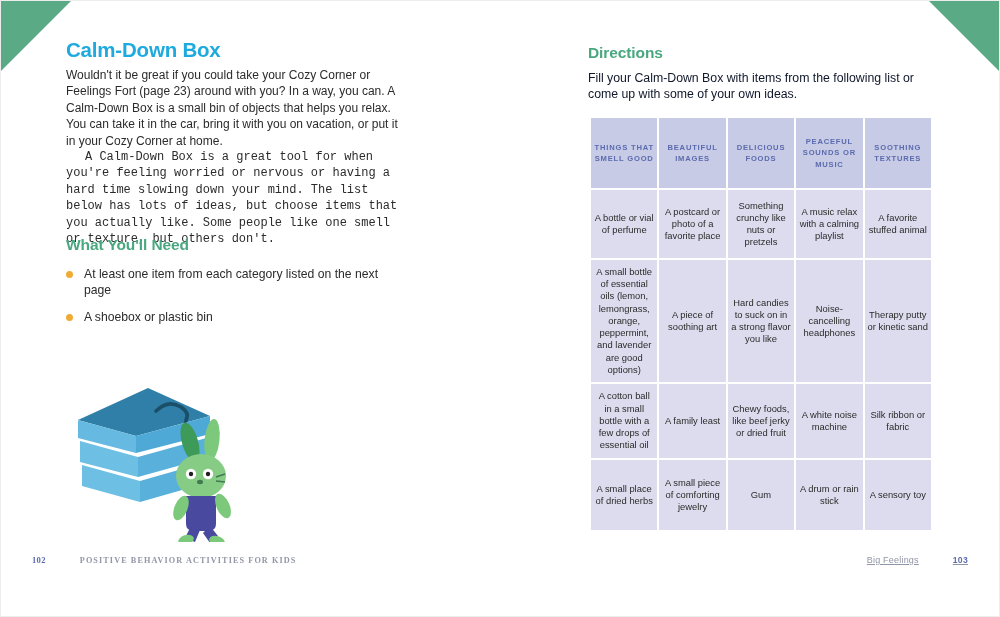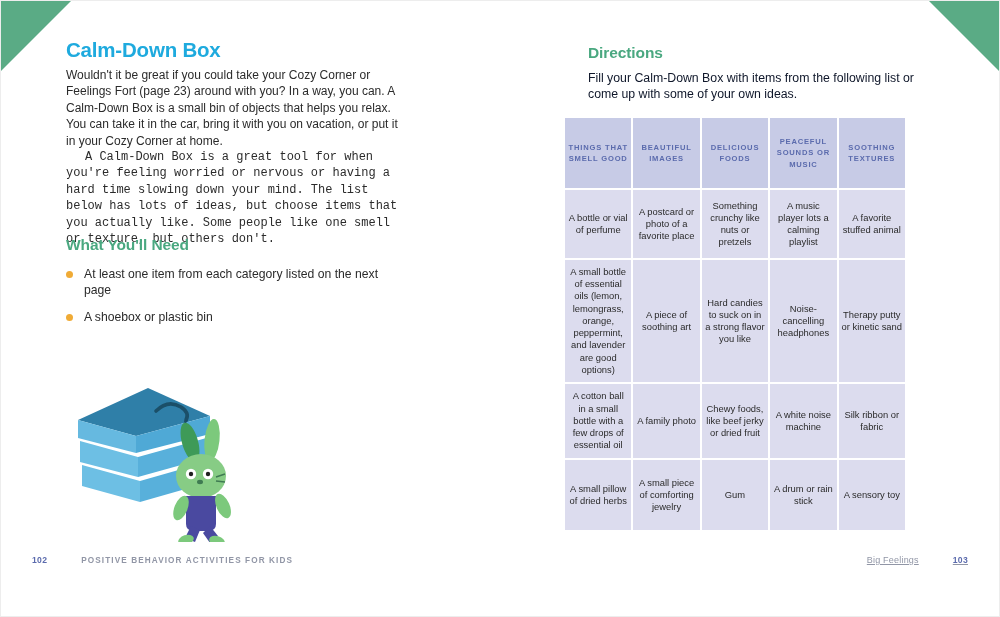--- a/index.html
+++ b/index.html
@@ -136,21 +136,21 @@
     width: 350px;
     font-size: 12.3px;
     line-height: 16.3px;
     color: #0f172a;
   }
   .directions-copy p { margin: 0; }
 
   
   #items-table {
     position: absolute;
-    left: 563px;
+    left: 589px;
     top: 116px;
     width: 344px;
     border-collapse: separate;
     border-spacing: 2px;
     table-layout: fixed;
   }
   #items-table th {
     background: #c7cbe6;
     color: #5b6bad;
     font-size: 7.6px;
@@ -185,21 +185,21 @@
     letter-spacing: 1.1px;
     color: #9196a6;
     font-weight: bold;
   }
   .folio {
     color: #5b6bad;
     font-size: 8.6px;
     font-weight: bold;
     letter-spacing: 0.3px;
   }
-  #footer-left  { left: 32px;  bottom: 22px; }
+  #footer-left  { left: 32px;  bottom: 22px; font-family: Liberation Serif, serif; }
   #footer-right { right: 32px; bottom: 22px; text-decoration: underline; }
   .footer-row { display: flex; align-items: baseline; gap: 34px; }
   .chapter-name {
     color: #9196a6;
     font-size: 9px;
     font-weight: normal;
     letter-spacing: 0.2px;
   }
 </style>
 </head>
@@ -293,39 +293,39 @@
         <th>DELICIOUS FOODS</th>
         <th>PEACEFUL SOUNDS OR MUSIC</th>
         <th>SOOTHING TEXTURES</th>
       </tr>
     </thead>
     <tbody>
       <tr class="row-h">
         <td>A bottle or vial of perfume</td>
         <td>A postcard or photo of a favorite place</td>
         <td>Something crunchy like nuts or pretzels</td>
-        <td>A music player lots a calming playlist</td>
+        <td>A music relax with a calming playlist</td>
         <td>A favorite stuffed animal</td>
       </tr>
       <tr class="row-tall">
         <td>A small bottle of essential oils (lemon, lemongrass, orange, peppermint, and lavender are good options)</td>
         <td>A piece of soothing art</td>
         <td>Hard candies to suck on in a strong flavor you like</td>
         <td>Noise-cancelling headphones</td>
         <td>Therapy putty or kinetic sand</td>
       </tr>
       <tr class="row-mid">
         <td>A cotton ball in a small bottle with a few drops of essential oil</td>
-        <td>A family photo</td>
+        <td>A family least</td>
         <td>Chewy foods, like beef jerky or dried fruit</td>
         <td>A white noise machine</td>
         <td>Silk ribbon or fabric</td>
       </tr>
       <tr class="row-low">
-        <td>A small pillow of dried herbs</td>
+        <td>A small place of dried herbs</td>
         <td>A small piece of comforting jewelry</td>
         <td>Gum</td>
         <td>A drum or rain stick</td>
         <td>A sensory toy</td>
       </tr>
     </tbody>
   </table>
 
   <div class="footer" id="footer-right">
     <div class="footer-row">

